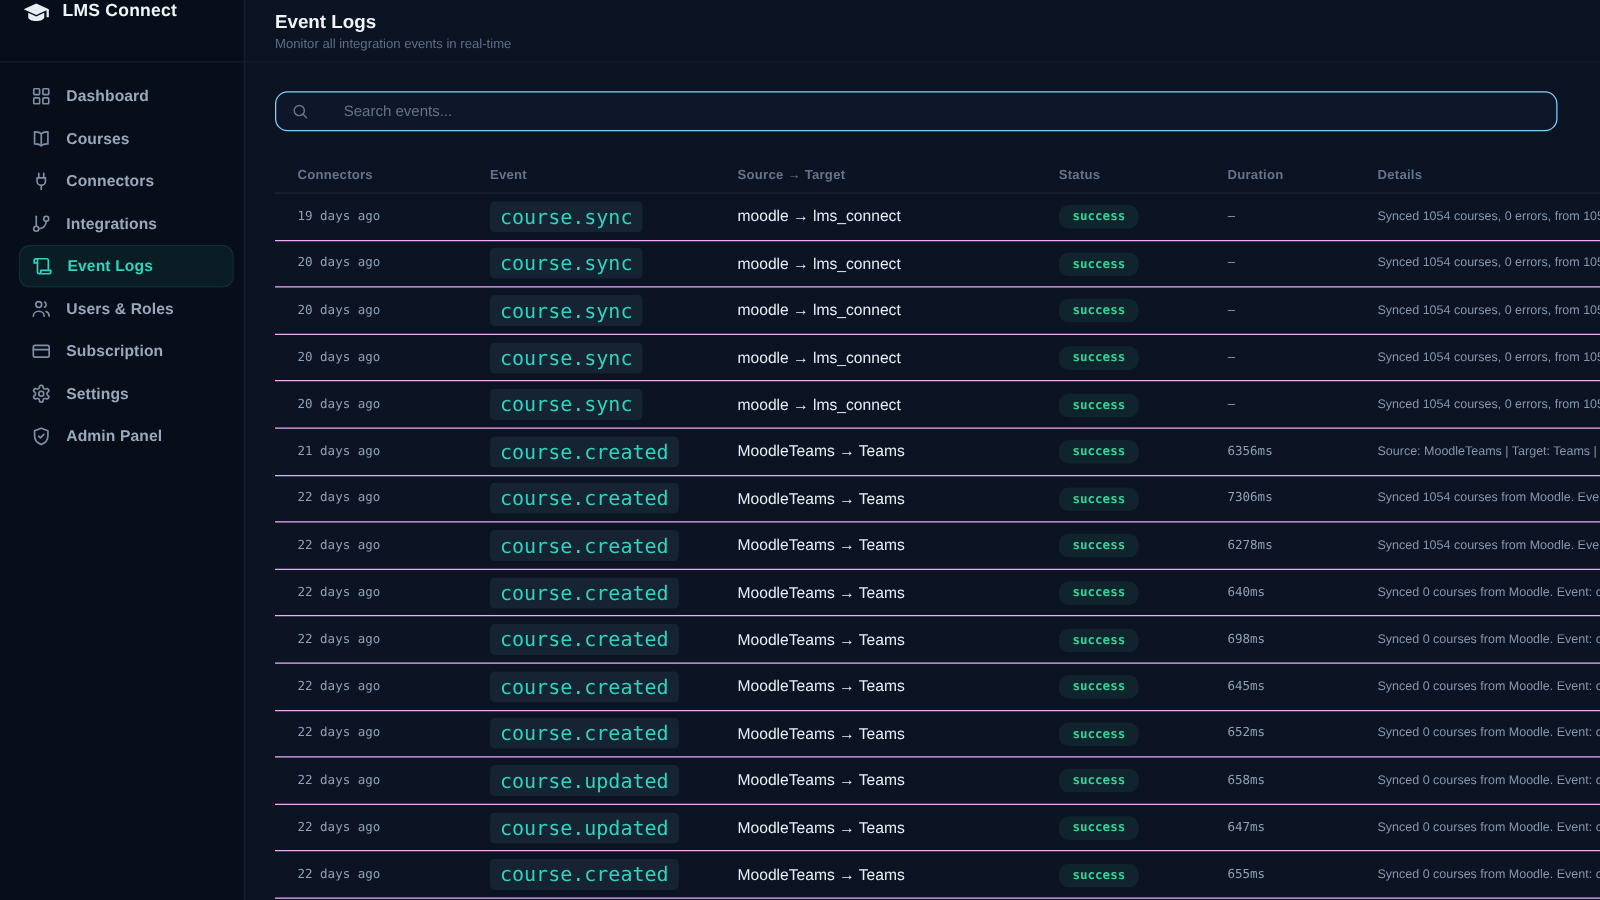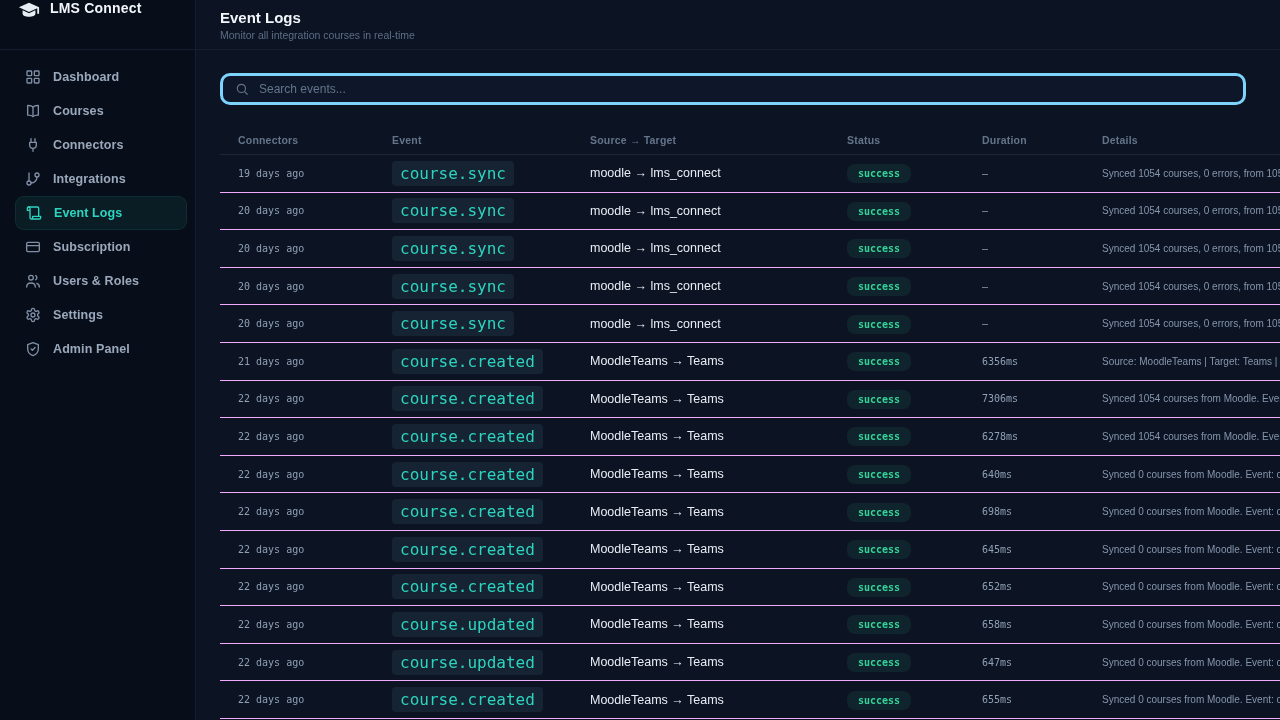--- a/index.html
+++ b/index.html
@@ -52,22 +52,22 @@
     height:50px; border-bottom:1px solid #141e2e;
     padding:9px 0 0 24px;
   }
   .page-title { font-size:15px; font-weight:700; color:#f2f5fa; }
   .page-subtitle { font-size:10.5px; color:#5d6e86; margin-top:3px; }
 
   .content { padding:23px 0 0 24px; }
 
   .searchbar {
     width:calc(100% - 34px); height:32px;
-    background:#0e1729; border:3px solid #7dd3fc; border-radius:10px;
-    display:flex; align-items:center; gap:10px; padding:4px 12px;
+    background:#0e1729; border:1px solid #7dd3fc; border-radius:10px;
+    display:flex; align-items:center; gap:28px; padding:4px 12px;
   }
   .searchbar .s-icon { color:#64748b; width:14px; height:14px; }
   .searchbar input {
     background:transparent; border:none; outline:none; flex:1;
     font-family:"Liberation Sans", sans-serif;
     font-size:12px; color:#cfd9e6;
   }
   .searchbar input::placeholder { color:#64748b; }
 
   
@@ -158,39 +158,39 @@
         <svg width="16" height="16" viewBox="0 0 24 24" fill="none" stroke="currentColor" stroke-width="2" stroke-linecap="round" stroke-linejoin="round">
             <path d="M8 21h12a2 2 0 0 0 2-2v-2H10v2a2 2 0 1 1-4 0V5a2 2 0 1 0-4 0v3h4"></path>
             <path d="M19 17V5a2 2 0 0 0-2-2H4"></path>
           </svg>
       </span>
       <span class="ni-label">Event Logs</span>
     </div>
     <div class="nav-item">
       <span class="ni-icon">
         <svg width="16" height="16" viewBox="0 0 24 24" fill="none" stroke="currentColor" stroke-width="2" stroke-linecap="round" stroke-linejoin="round">
-            <rect x="2.5" y="5" width="19" height="14" rx="2"></rect>
-            <line x1="2.5" y1="10" x2="21.5" y2="10"></line>
-          </svg>
-      </span>
-      <span class="ni-label">Subscription</span>
-    </div>
-    <div class="nav-item">
-      <span class="ni-icon">
-        <svg width="16" height="16" viewBox="0 0 24 24" fill="none" stroke="currentColor" stroke-width="2" stroke-linecap="round" stroke-linejoin="round">
             <circle cx="9" cy="7" r="3.5"></circle>
             <path d="M2.5 21c0-3.6 2.9-6 6.5-6s6.5 2.4 6.5 6"></path>
             <path d="M16 4a3.5 3.5 0 0 1 0 6.1M17.8 15.4c2.2.8 3.7 2.9 3.7 5.6"></path>
           </svg>
       </span>
       <span class="ni-label">Users &amp; Roles</span>
     </div>
     <div class="nav-item">
       <span class="ni-icon">
         <svg width="16" height="16" viewBox="0 0 24 24" fill="none" stroke="currentColor" stroke-width="2" stroke-linecap="round" stroke-linejoin="round">
+            <rect x="2.5" y="5" width="19" height="14" rx="2"></rect>
+            <line x1="2.5" y1="10" x2="21.5" y2="10"></line>
+          </svg>
+      </span>
+      <span class="ni-label">Subscription</span>
+    </div>
+    <div class="nav-item">
+      <span class="ni-icon">
+        <svg width="16" height="16" viewBox="0 0 24 24" fill="none" stroke="currentColor" stroke-width="2" stroke-linecap="round" stroke-linejoin="round">
             <circle cx="12" cy="12" r="3"></circle>
             <path d="M12.22 2h-.44a2 2 0 0 0-2 2v.18a2 2 0 0 1-1 1.73l-.43.25a2 2 0 0 1-2 0l-.15-.08a2 2 0 0 0-2.73.73l-.22.38a2 2 0 0 0 .73 2.73l.15.1a2 2 0 0 1 1 1.72v.51a2 2 0 0 1-1 1.74l-.15.09a2 2 0 0 0-.73 2.73l.22.38a2 2 0 0 0 2.73.73l.15-.08a2 2 0 0 1 2 0l.43.25a2 2 0 0 1 1 1.73V20a2 2 0 0 0 2 2h.44a2 2 0 0 0 2-2v-.18a2 2 0 0 1 1-1.73l.43-.25a2 2 0 0 1 2 0l.15.08a2 2 0 0 0 2.73-.73l.22-.39a2 2 0 0 0-.73-2.73l-.15-.08a2 2 0 0 1-1-1.74v-.5a2 2 0 0 1 1-1.74l.15-.09a2 2 0 0 0 .73-2.73l-.22-.38a2 2 0 0 0-2.73-.73l-.15.08a2 2 0 0 1-2 0l-.43-.25a2 2 0 0 1-1-1.73V4a2 2 0 0 0-2-2z"></path>
           </svg>
       </span>
       <span class="ni-label">Settings</span>
     </div>
     <div class="nav-item">
       <span class="ni-icon">
         <svg width="16" height="16" viewBox="0 0 24 24" fill="none" stroke="currentColor" stroke-width="2" stroke-linecap="round" stroke-linejoin="round">
             <path d="M12 2.5l8 3v6c0 4.8-3.4 8.8-8 10.5-4.6-1.7-8-5.7-8-10.5v-6l8-3z"></path>
@@ -201,21 +201,21 @@
     </div>
   </nav>
 
   <div class="sidebar-spacer"></div>
 
 </aside>
 
 <main class="main">
   <div class="page-header">
     <div class="page-title">Event Logs</div>
-    <div class="page-subtitle">Monitor all integration courses in real-time</div>
+    <div class="page-subtitle">Monitor all integration events in real-time</div>
   </div>
 
   <div class="content">
     <div class="searchbar">
       <span class="s-icon">
         <svg width="14" height="14" viewBox="0 0 24 24" fill="none" stroke="currentColor" stroke-width="2" stroke-linecap="round">
             <circle cx="11" cy="11" r="7"></circle>
             <line x1="16.5" y1="16.5" x2="21" y2="21"></line>
           </svg>
       </span>

